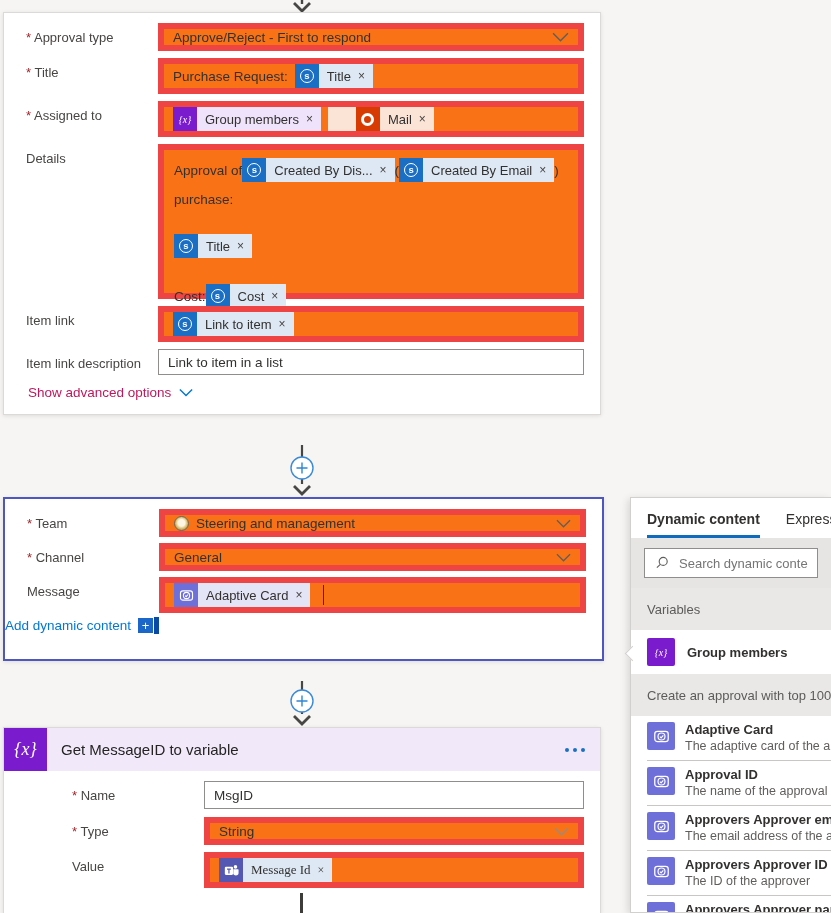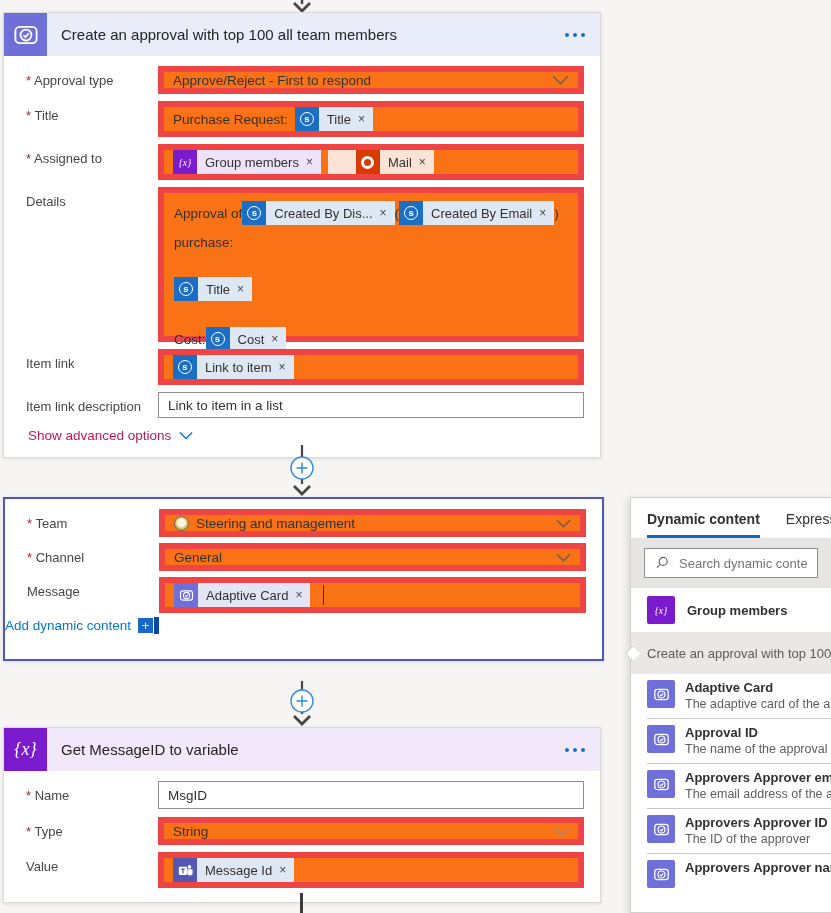--- a/index.html
+++ b/index.html
@@ -37,21 +37,21 @@
 
   
   .chip { display:inline-flex; align-items:center; height:24px; font-size:13px; color:#323130; flex:none; }
   .chip .cic { width:24px; height:24px; flex:none; display:flex; align-items:center; justify-content:center; }
   .chip .clabel { padding:0 4px 0 8px; white-space:nowrap; }
   .chip .x { padding:0 8px 0 3px; font-size:12px; color:#484644; cursor:pointer; }
   .chip-sp { background:#dde8f4; }   .chip-sp .cic { background:#1a6fc4; }
   .chip-var { background:#efe3fb; }  .chip-var .cic { background:#7a1bcd; color:#fff; font-size:10px; font-style:italic; font-family:"Liberation Serif",serif; }
   .chip-mail { background:#fbe3d6;padding-left:28px; } .chip-mail .cic { background:#d83b01; }
   .chip-ac { background:#e4e4f7; }   .chip-ac .cic { background:#6f6fd9; }
-  .chip-teams { background:#dde8f4; }.chip-teams .cic { background:#5458b3; }
+  .chip-teams { background:#dde8f4;font-family:Liberation Serif, serif; }.chip-teams .cic { background:#5458b3; }
   .sp-s { width:14px; height:14px; border-radius:50%; border:1.5px solid #fff; color:#fff; font-weight:bold; font-size:9.5px; line-height:12px; text-align:center; font-family:"Liberation Sans",sans-serif; font-style:normal; }
   .of-o { width:13px; height:13px; border-radius:50%; border:3px solid #fff; }
 
   .area { display:block; height:155px; padding:8px 10px; }
   .dline { display:flex; align-items:center; font-size:13.5px; flex-wrap:nowrap; }
   .caret { width:1px; height:20px; background:#323130; margin-left:6px; }
 
   .advanced { display:flex; align-items:center; gap:8px; margin:10px 0 2px 24px; font-size:13.5px; color:#be185d; cursor:pointer; }
 
   .adc-row { display:flex; align-items:center; gap:7px; padding:4px 16px 2px 0; color:#0078d4; font-size:13.5px; }
@@ -91,37 +91,20 @@
 </style>
 </head>
 <body>
 
 <svg class="conn" id="conn-top" viewBox="0 0 36 12">
   <path d="M18 0 V4" stroke="#484644" stroke-width="2.4" fill="none"></path>
   <path d="M10 3 L18 11 L26 3" stroke="#484644" stroke-width="2.8" fill="none"></path>
 </svg>
 
 <div class="card" id="card1">
-  <div class="card-head">
-    <div class="head-icon hi-approval">
-      <svg viewBox="0 0 24 24" width="30" height="30">
-          <rect x="3.5" y="5.5" width="17" height="13" rx="3.4" fill="none" stroke="#fff" stroke-width="1.5"></rect>
-          <circle cx="12" cy="12" r="4.4" fill="none" stroke="#fff" stroke-width="1.4"></circle>
-          <path d="M10 12.2l1.5 1.5 2.8-3.1" fill="none" stroke="#fff" stroke-width="1.4"></path>
-        </svg>
-    </div>
-    <div class="head-title">Create an approval with top 100 all team members</div>
-    <div class="head-right">
-      <div class="dots">
-          <i></i>
-          <i></i>
-          <i></i>
-        </div>
-    </div>
-  </div>
   <div class="card-body">
     <div class="frow">
       <div class="flabel req">Approval type</div>
       <div class="fctrl">
           <div class="input dd">
         <span>Approve/Reject - First to respond</span>
         <svg viewBox="0 0 16 9" width="17" height="10">
               <path d="M1 1l7 7 7-7" fill="none" stroke="#5f5e5c" stroke-width="1.3"></path>
             </svg>
       </div>
@@ -311,21 +294,21 @@
     <div class="head-icon hi-var">{x}</div>
     <div class="head-title">Get MessageID to variable</div>
     <div class="head-right">
       <div class="dots">
           <i></i>
           <i></i>
           <i></i>
         </div>
     </div>
   </div>
-  <div class="card-body" style="padding-bottom:14px;">
+  <div class="card-body" style="padding-bottom:25px;margin-left:46px;">
     <div class="frow" style="margin-bottom:8px;">
       <div class="flabel req">Name</div>
       <div class="fctrl"><input class="txt-input" value="MsgID" style=""></div>
     </div>
     <div class="frow" style="margin-bottom:7px;">
       <div class="flabel req">Type</div>
       <div class="fctrl">
           <div class="input dd">
         <span>String</span>
         <svg viewBox="0 0 16 9" width="15" height="9">
@@ -366,20 +349,21 @@
   </div>
   <div class="search-strip">
     <div class="search-box">
       <svg viewBox="0 0 20 20" width="16" height="16">
           <circle cx="11.5" cy="8" r="5" fill="none" stroke="#5f5e5c" stroke-width="1.4"></circle>
           <path d="M7.9 11.6 L3.6 15.9" stroke="#5f5e5c" stroke-width="1.4"></path>
         </svg>
       <input placeholder="Search dynamic content" style="">
     </div>
   </div>
+  <div class="sec-head">Variables</div>
   <div class="var-row">
     <span class="pic pic-var">{x}</span>
     <span class="var-title">Group members</span>
   </div>
   <div class="sec-head">Create an approval with top 100 al</div>
 
   <div class="dyn-item">
     <span class="pic pic-ap">
         <svg viewBox="0 0 24 24" width="19" height="19">
           <rect x="3.5" y="5.5" width="17" height="13" rx="3.4" fill="none" stroke="#fff" stroke-width="1.6"></rect>

